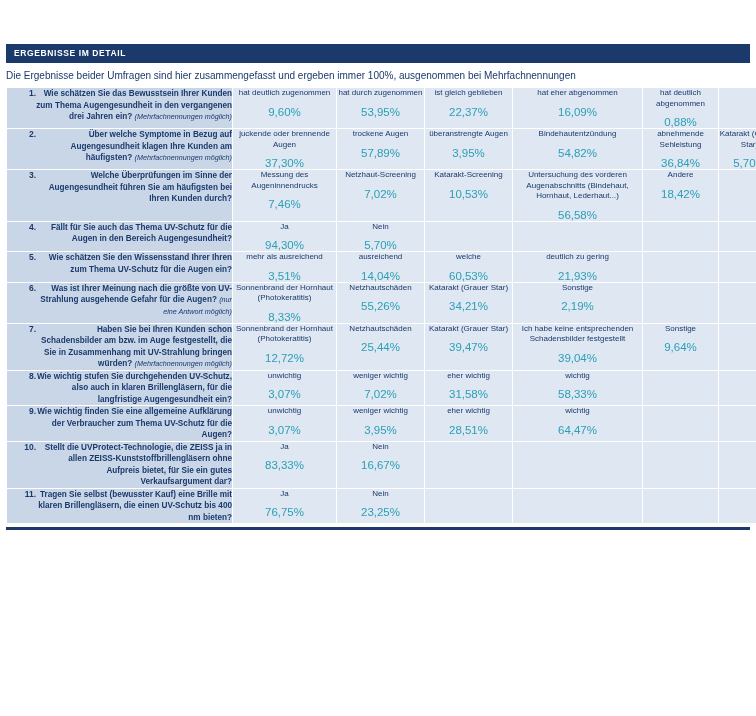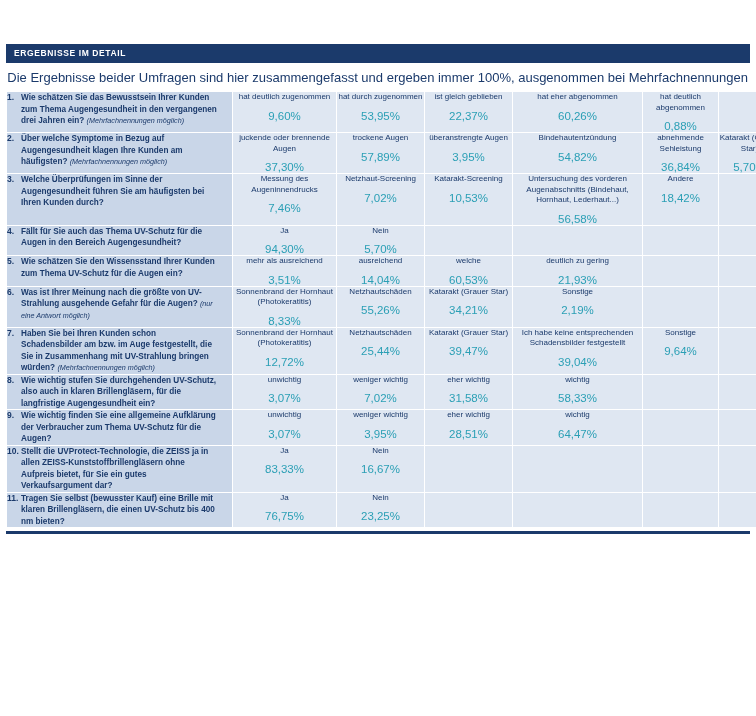--- a/index.html
+++ b/index.html
@@ -27,40 +27,41 @@
     color: #ffffff;
     font-size: 8.5px;
     font-weight: bold;
     letter-spacing: 0.6px;
     padding: 4px 8px 4px 8px;
     height: 11px;
     line-height: 11px;
     box-sizing: content-box;
   }
   .subtitle {
-    text-align: right;
-    font-size: 13px;
+    text-align: left;
+    font-size: 10px;
     color: #1b3a6b;
     padding: 7px 2px 6px 0;
     font-weight: normal;
   }
   table.detail {
     border-collapse: collapse;
     width: 744px;
     table-layout: fixed;
   }
   table.detail td {
     vertical-align: top;
     border: 1px solid #ffffff;
     padding: 0;
   }
   .qcell {
     background: #c9d6e8;
     padding: 5px 6px 6px 6px;
     width: 226px;
+    text-align: right;
   }
   .qnum {
     color: #1b3a6b;
     font-weight: bold;
     font-size: 8.5px;
     display: inline-block;
     width: 14px;
     vertical-align: top;
   }
   .qtext {
@@ -134,21 +135,21 @@
           <td class="acell">
             <div class="alabel">hat durch zugenommen</div>
             <div class="aval">53,95%</div>
           </td>
           <td class="acell">
             <div class="alabel">ist gleich geblieben</div>
             <div class="aval">22,37%</div>
           </td>
           <td class="acell">
             <div class="alabel">hat eher abgenommen</div>
-            <div class="aval">60,26%</div>
+            <div class="aval">16,09%</div>
           </td>
           <td class="acell">
             <div class="alabel">hat deutlich abgenommen</div>
             <div class="aval">0,88%</div>
           </td>
           <td class="acell empty">
             <div class="alabel"></div>
             <div class="aval"></div>
           </td>
         </tr>
@@ -227,21 +228,21 @@
           <td class="acell empty">
             <div class="alabel"></div>
             <div class="aval"></div>
           </td>
           <td class="acell empty">
             <div class="alabel"></div>
             <div class="aval"></div>
           </td>
         </tr>
         <tr>
-          <td class="qcell"><span class="qnum">5.</span><span class="qtext"><span>Wie schätzen Sie den Wissensstand Ihrer Kunden zum Thema UV-Schutz für die Augen ein?</span></span></td>
+          <td class="qcell"><span class="qnum">5.</span><span class="qtext"><span>Wie schätzen Sie den Wissensstand Ihrer Ihren zum Thema UV-Schutz für die Augen ein?</span></span></td>
           <td class="acell">
             <div class="alabel">mehr als ausreichend</div>
             <div class="aval">3,51%</div>
           </td>
           <td class="acell">
             <div class="alabel">ausreichend</div>
             <div class="aval">14,04%</div>
           </td>
           <td class="acell">
             <div class="alabel">welche</div>

